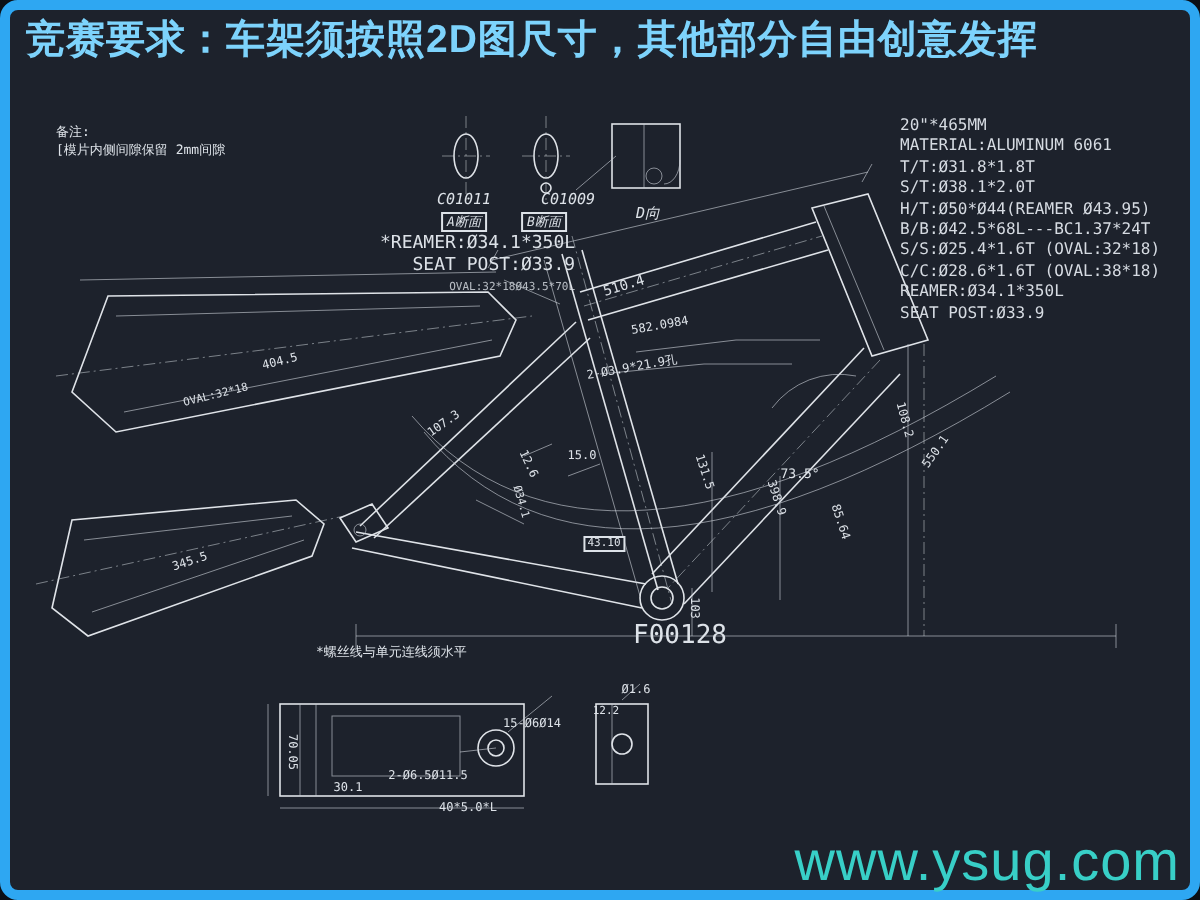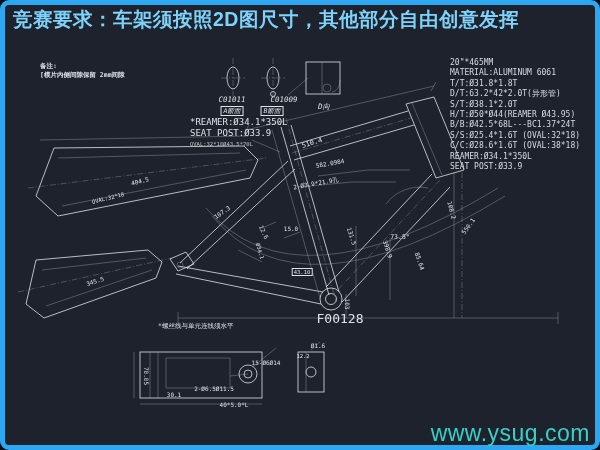--- a/index.html
+++ b/index.html
@@ -5,29 +5,29 @@
   html,body{margin:0;padding:0;}
   body{width:600px;height:450px;background:#0b0f15;font-family:"Liberation Sans",sans-serif;position:relative;overflow:hidden;}
   .frame{position:absolute;inset:0;border:5px solid #2ea7f2;border-radius:9px;background:#1d222c;box-sizing:border-box;}
   .title{position:absolute;left:13px;top:6px;font-size:19.5px;font-weight:bold;color:#7dd3fc;letter-spacing:.5px;white-space:nowrap;}
   .drawing{position:absolute;left:0;top:0;width:600px;height:450px;}
   svg .ln{stroke:#dfe3e8;fill:none;stroke-width:.8;}
   svg .thin{stroke:#c9cfd6;fill:none;stroke-width:.5;opacity:.62;}
   svg .dash{stroke:#c9cfd6;fill:none;stroke-width:.5;opacity:.55;stroke-dasharray:6 2 1 2;}
   .spec{position:absolute;left:450px;top:58px;width:148px;color:#d6dbe2;font-family:"DejaVu Sans Mono",monospace;font-size:8px;line-height:10.4px;white-space:nowrap;}
   .note{position:absolute;color:#dde2e8;font-family:"DejaVu Sans Mono",monospace;white-space:nowrap;}
-  .note-topleft{left:40px;top:62px;font-size:6.5px;line-height:8.5px;font-weight:bold;}
-  .note-seatpost{left:190px;top:117px;font-size:9px;line-height:11px;text-align:left;}
+  .note-topleft{left:28px;top:62px;font-size:6.5px;line-height:8.5px;}
+  .note-seatpost{left:190px;top:117px;font-size:9px;line-height:11px;text-align:right;}
   .note-seatpost .sub{font-size:5.5px;opacity:.8;}
   .note-horiz{left:158px;top:322px;font-size:6.5px;}
   .seclabel{position:absolute;color:#dde2e8;font-family:"DejaVu Sans Mono",monospace;font-size:7.5px;text-align:center;transform:translateX(-50%);white-space:nowrap;font-style:italic;}
   .secbox{border:.5px solid #dde2e8;padding:0 2px;font-size:6.5px;}
   .dim{position:absolute;color:#dde2e8;font-family:"DejaVu Sans Mono",monospace;white-space:nowrap;z-index:3;}
   .boxed{border:.5px solid #dde2e8;padding:0 1px;background:#1d222c;}
-  .watermark{position:absolute;right:10px;bottom:3px;font-size:23px;color:#38cfc7;letter-spacing:.5px;}
+  .watermark{position:absolute;right:10px;bottom:3px;font-size:28px;color:#38cfc7;letter-spacing:.5px;}
 </style>
 </head>
 <body>
 
 <div class="frame"></div>
 
 <svg class="drawing" viewBox="0 0 600 450">
 
   <g>
     <path class="ln" d="M36,196 L54,148 L244,146 L258,160 L250,178 L58,216 Z"></path>
@@ -129,21 +129,20 @@
     <path class="thin" d="M311,350 L320,342"></path>
   </g>
 </svg>
 
 <div class="title">竞赛要求：车架须按照2D图尺寸，其他部分自由创意发挥</div>
 
 <div class="spec">
   <div>20"*465MM</div>
   <div>MATERIAL:ALUMINUM 6061</div>
   <div>T/T:Ø31.8*1.8T</div>
-  <div>D/T:63.2*42*2.0T(异形管)</div>
   <div>S/T:Ø38.1*2.0T</div>
   <div>H/T:Ø50*Ø44(REAMER Ø43.95)</div>
   <div>B/B:Ø42.5*68L---BC1.37*24T</div>
   <div>S/S:Ø25.4*1.6T (OVAL:32*18)</div>
   <div>C/C:Ø28.6*1.6T (OVAL:38*18)</div>
   <div>REAMER:Ø34.1*350L</div>
   <div>SEAT POST:Ø33.9</div>
 </div>
 
 <div class="note note-topleft">

